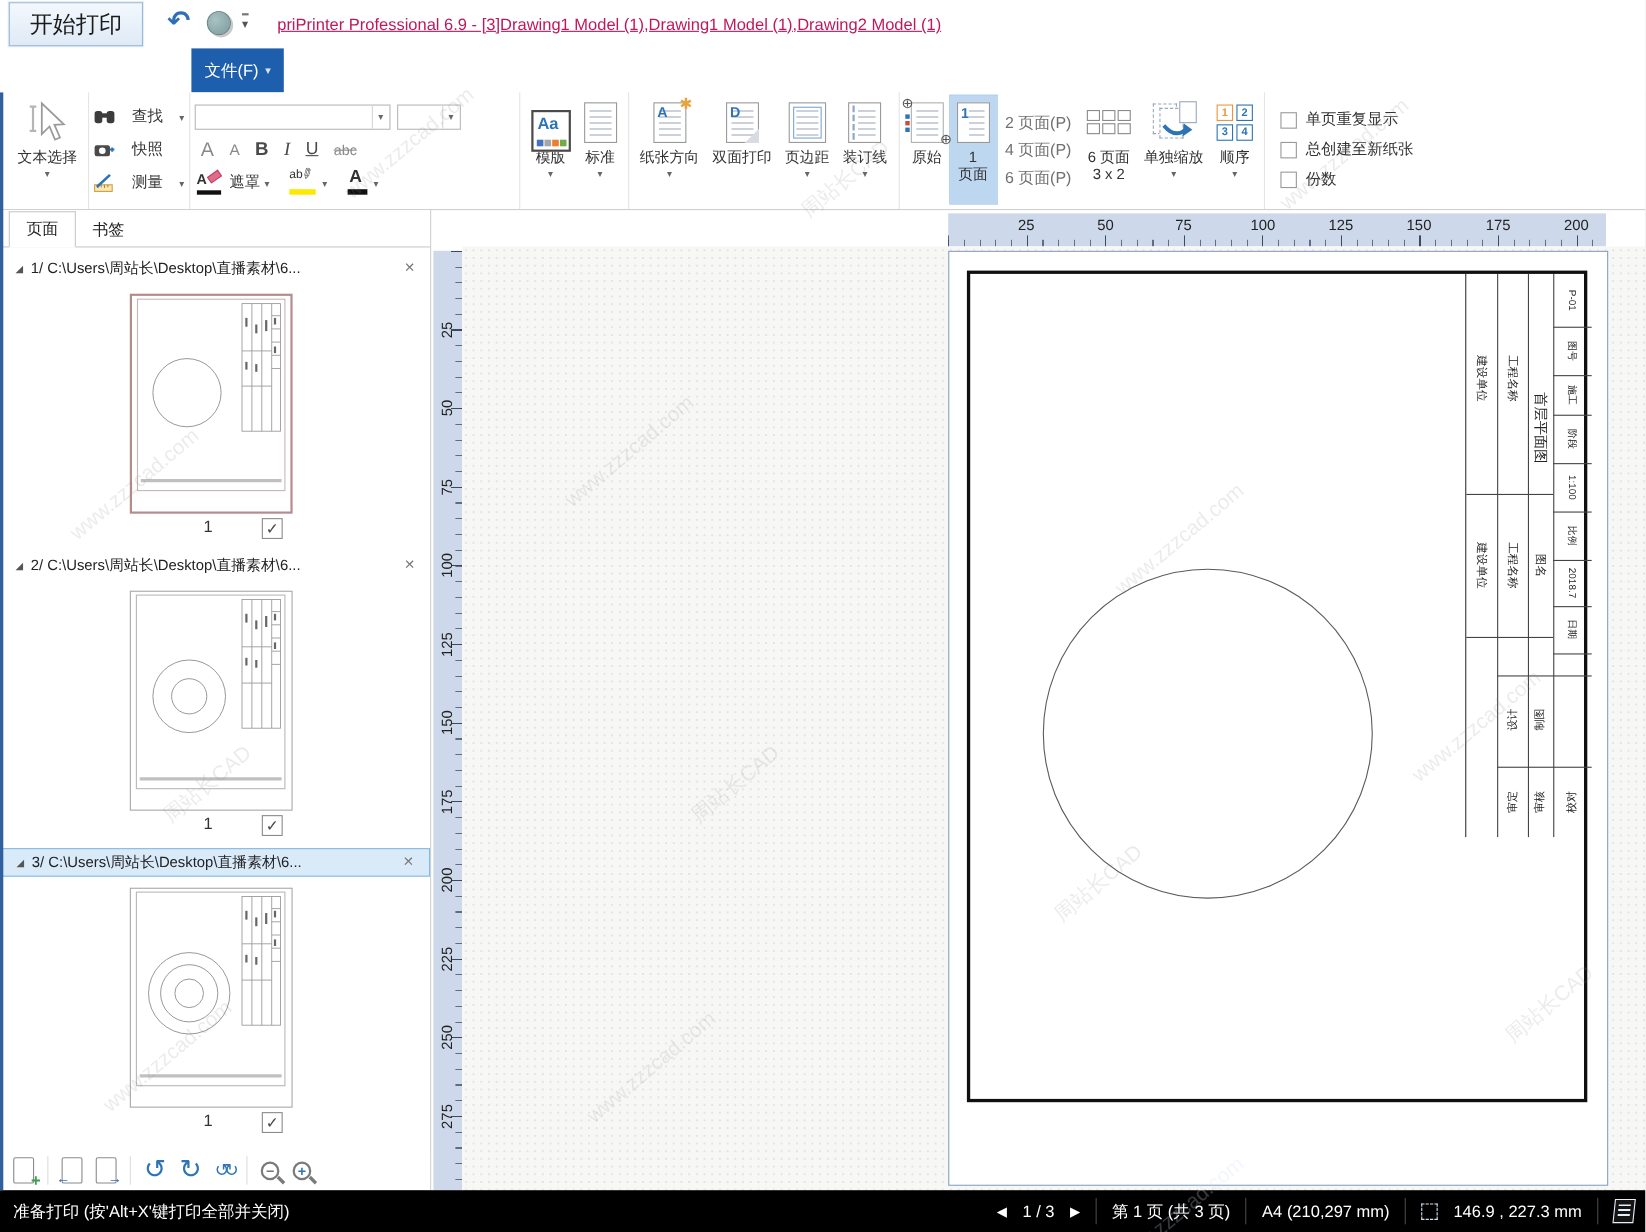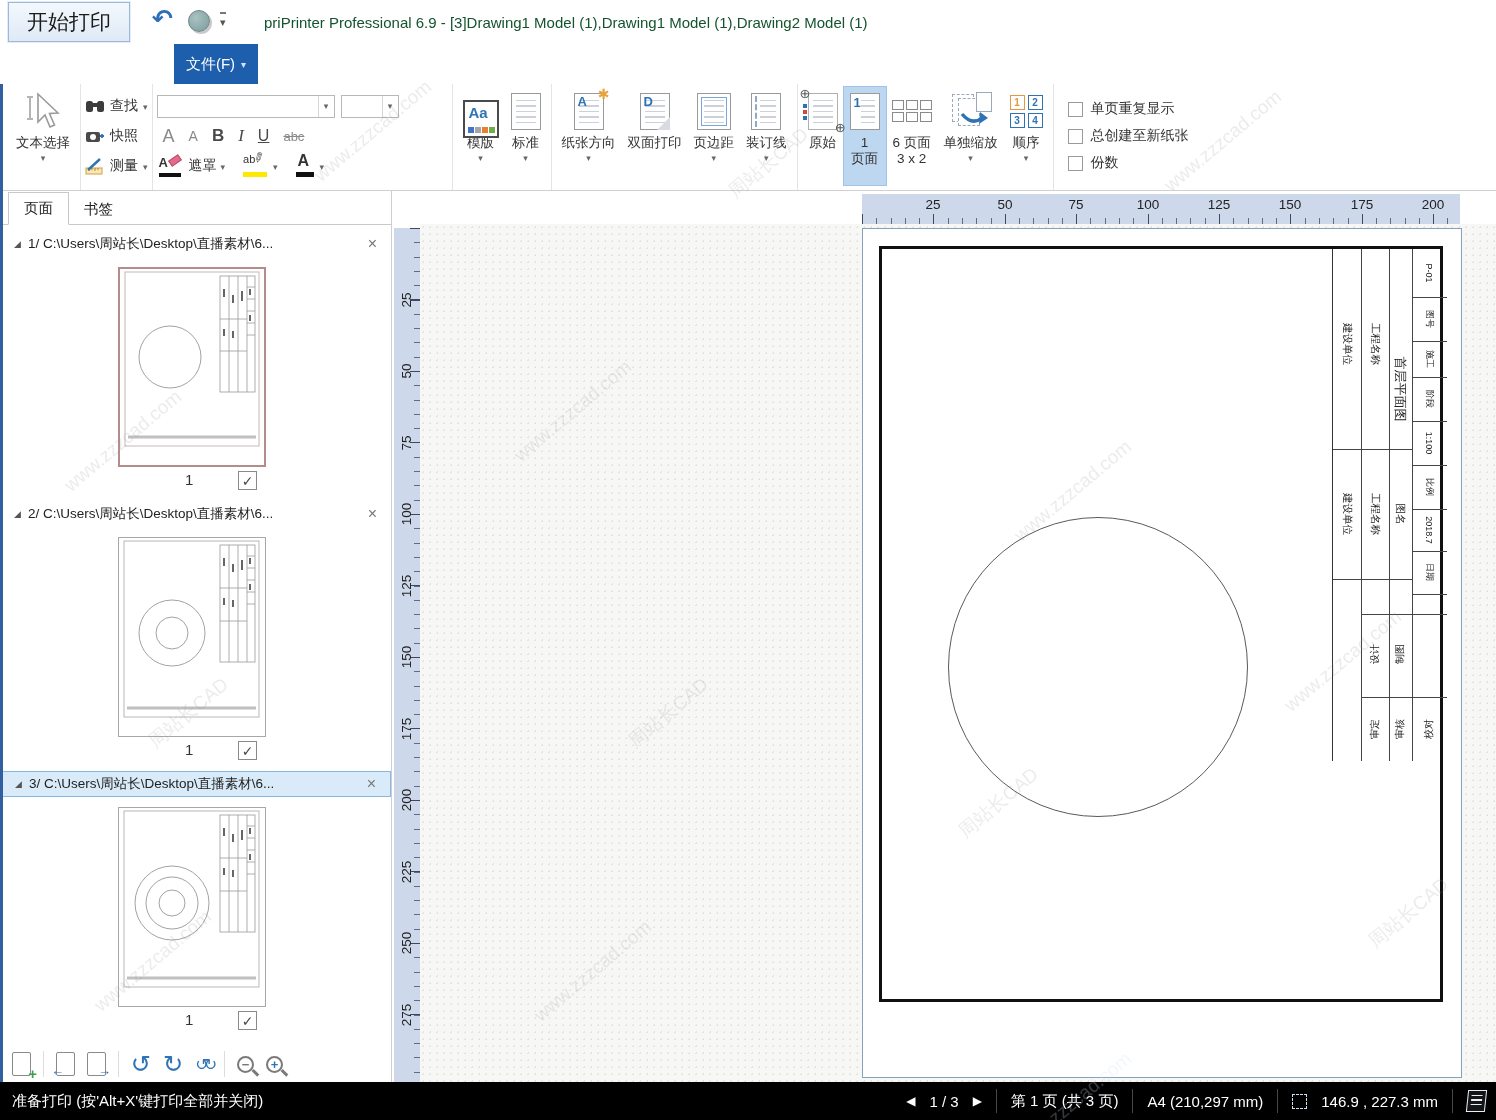--- a/index.html
+++ b/index.html
@@ -8,41 +8,41 @@
 
   
   .titlebar{position:absolute;left:0;top:0;width:100%;height:44px;background:#fff;}
   .btn-start{position:absolute;left:8px;top:2px;width:122px;height:40px;border:1px solid #9db9d6;
     background:linear-gradient(#f3f8fd,#dfeaf6);font-size:21px;color:#1a1a1a;display:flex;align-items:center;justify-content:center;
     box-shadow:0 0 0 1px #e3edf7;}
   .qat-undo{position:absolute;left:152px;top:4px;font-size:25px;color:#2f6fb8;font-weight:bold;}
   .qat-circle{position:absolute;left:188px;top:10px;width:22px;height:22px;border-radius:50%;
     background:radial-gradient(circle at 35% 35%,#a9c2c2,#7d9a9c);border:1px solid #6d8689;box-shadow:2px 2px 0 #c9c9c9;}
   .qat-caret{position:absolute;left:220px;top:12px;font-size:11px;color:#555;border-top:2px solid #777;line-height:14px;padding-top:1px;}
-  .app-title{position:absolute;left:264px;top:0;height:44px;display:flex;align-items:center;font-size:15px;color:#14532d;}
+  .app-title{position:absolute;left:252px;top:0;height:44px;display:flex;align-items:center;font-size:15px;color:#be185d;text-decoration:underline;}
 
   
   .tabrow{position:absolute;left:0;top:44px;width:100%;height:40px;background:#fff;margin-left:14px;}
   .file-btn{position:absolute;left:160px;top:0;width:84px;height:40px;background:#1e5fad;color:#fff;
     display:flex;align-items:center;justify-content:center;gap:6px;font-size:15px;}
   .file-caret{font-size:10px;color:#d6e4f5;}
   .tabs{position:absolute;left:268px;top:0;height:40px;display:flex;}
   .tab{height:40px;display:flex;align-items:center;padding:0 17px;font-size:15px;color:#222;}
   .tab.active{border:1px solid #d9d9d9;border-bottom:none;background:#fff;color:#1f5da5;}
 
   
   .ribbon{position:absolute;left:0;top:84px;width:100%;height:107px;background:#fff;border-bottom:1px solid #d0d0d0;display:flex;align-items:stretch;padding-left:6px;}
   .rgroup{border-right:1px solid #e4e4e4;display:flex;align-items:flex-start;padding:3px 4px;}
   .rb-big{display:flex;flex-direction:column;align-items:center;padding:2px 6px;height:98px;}
   .rb-big.sel{background:#bdd7f1;outline:1px solid #9ec4e8;}
   .rb-ico{height:42px;display:flex;align-items:center;justify-content:center;margin-top:1px;}
   .rb-lab{font-size:13.5px;color:#333;margin-top:3px;white-space:nowrap;line-height:16px;text-align:center;}
   .rb-caret{font-size:9px;color:#666;margin-top:2px;}
   .rb-col{display:flex;flex-direction:column;justify-content:center;height:98px;}
-  .rb-row{display:flex;align-items:center;gap:5px;height:30px;font-size:14px;color:#333;white-space:nowrap;}
+  .rb-row{display:flex;align-items:center;gap:15px;height:30px;font-size:14px;color:#333;white-space:nowrap;}
   .ic-page{width:30px;height:37px;border:1px solid #9a9a9a;background:#fff;position:relative;}
   .plines{position:absolute;left:4px;right:4px;top:6px;bottom:5px;background:repeating-linear-gradient(#ccd0d8 0 1.5px,transparent 1.5px 5.5px);}
   .combo{height:23px;border:1px solid #b8b8b8;background:#fff;position:relative;}
   .combo .car{position:absolute;right:0;top:0;width:16px;height:100%;border-left:1px solid #d5d5d5;display:flex;align-items:center;justify-content:center;font-size:9px;color:#666;}
   .chk-row{display:flex;align-items:center;gap:8px;height:27px;font-size:14px;color:#333;white-space:nowrap;}
   .chk{width:15px;height:15px;border:1px solid #9a9a9a;background:#fff;}
   .pg-col{display:flex;flex-direction:column;justify-content:center;gap:6px;font-size:14.5px;color:#707070;height:98px;white-space:nowrap;}
   .grid6{display:grid;grid-template-columns:repeat(3,12px);grid-auto-rows:10px;gap:2px;}
   .grid6 i{border:1px solid #8a8a8a;background:#fff;}
   .ord{display:grid;grid-template-columns:15px 15px;grid-auto-rows:15px;gap:3px;}
@@ -302,20 +302,25 @@
       </div>
       <div class="rb-big sel">
         <div class="rb-ico">
           <span class="ic-page">
               <span class="plines" style="left:10px;"></span>
             <b style="position:absolute;left:3px;top:1px;color:#2e74b5;font-size:13px;">1</b>
           </span>
         </div>
         <span class="rb-lab">1</span>
         <span class="rb-lab" style="margin-top:0;">页面</span>
+      </div>
+      <div class="pg-col" style="padding:0 8px;">
+        <span>2 页面(P)</span>
+        <span>4 页面(P)</span>
+        <span>6 页面(P)</span>
       </div>
       <div class="rb-big">
         <div class="rb-ico">
           <span class="grid6">
               <i></i>
               <i></i>
               <i></i>
               <i></i>
               <i></i>
               <i></i>

